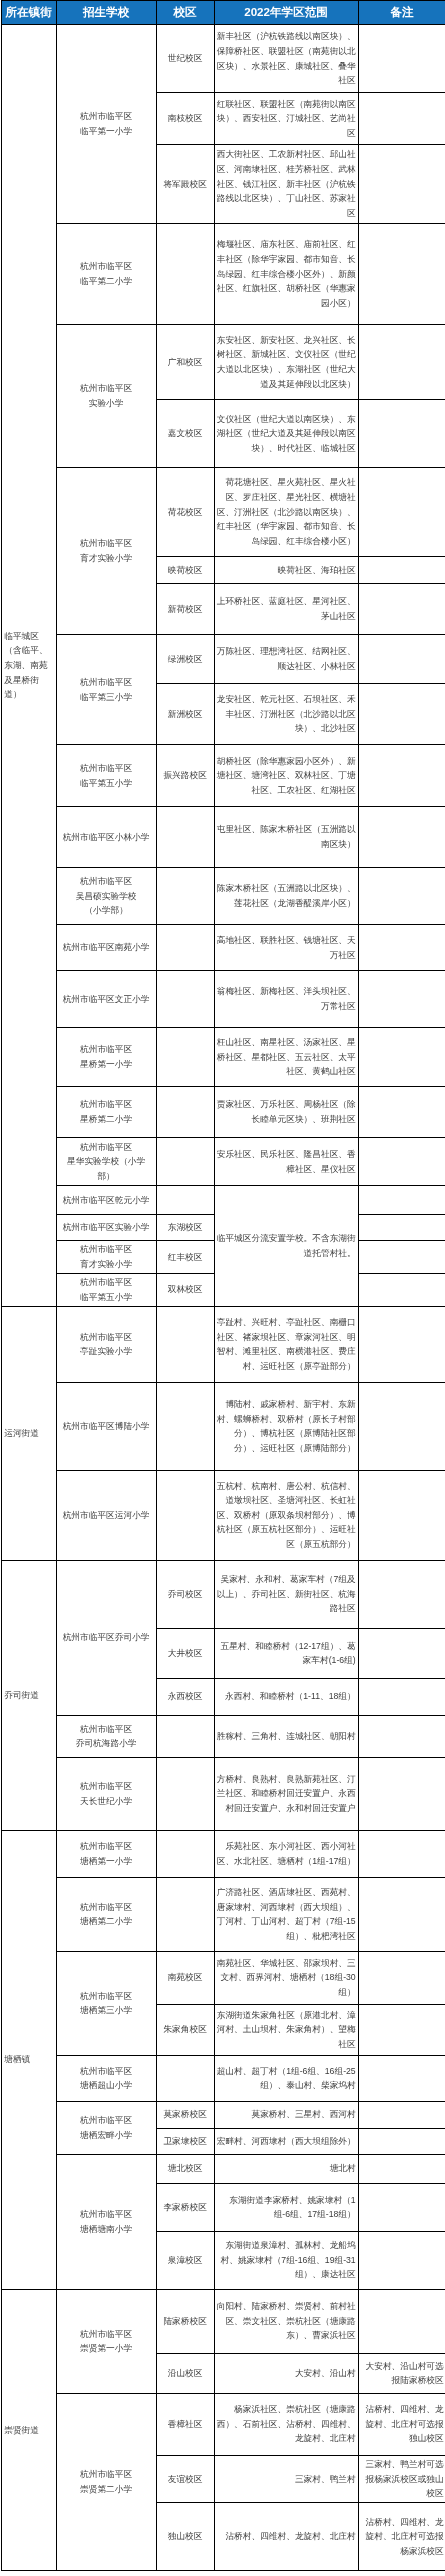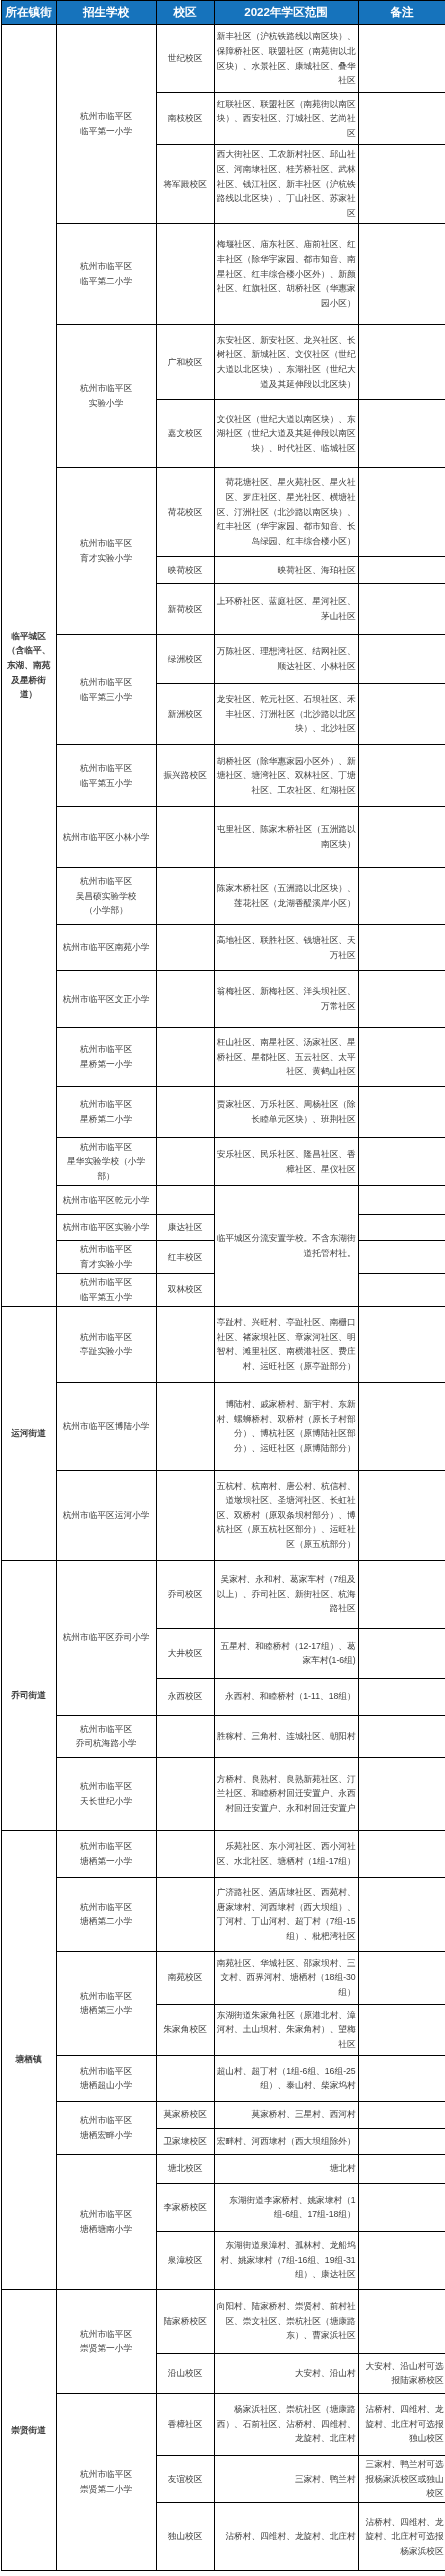--- a/index.html
+++ b/index.html
@@ -8,21 +8,21 @@
     --body-text:#3d3d3d;
     --border:#000000;
   }
   html,body{margin:0;padding:0;background:#ffffff;}
   body{width:445px;font-family:"Liberation Sans",sans-serif;}
   table{border-collapse:collapse;table-layout:fixed;width:444px;margin:0 0 0 0.6px;}
   th,td{border:0.6px solid var(--border);box-sizing:border-box;vertical-align:middle;overflow:hidden;}
   thead tr{height:24px;}
   th{background:var(--header-bg);color:var(--header-text);font-size:11.6px;font-weight:bold;text-align:center;padding:1.3px;}
   td{font-size:8.7px;color:var(--body-text);line-height:1.68;padding:1.3px 1.9px;}
-  .c-district{text-align:center;padding:1.3px 2.6px;font-weight:bold;}
+  .c-district{text-align:left;padding:1.3px 2.6px;}
   .c-school{text-align:center;white-space:pre-line;padding:1.3px 2.6px;}
   .c-campus{text-align:center;}
   .c-range{text-align:right;}
   .c-note{text-align:right;}
 </style>
 </head>
 <body>
 
 <table>
   <colgroup>
@@ -57,21 +57,21 @@
       </tr>
       <tr style="height: 79px;">
         <td class="c-campus">将军殿校区</td>
         <td class="c-range">西大街社区、工农新村社区、邱山社区、河南埭社区、桂芳桥社区、武林社区、钱江社区、新丰社区（沪杭铁路线以北区块）、丁山社区、苏家社区</td>
         <td class="c-note"></td>
       </tr>
       <tr style="height: 101px;">
         <td class="c-school" rowspan="1">杭州市临平区
 临平第二小学</td>
         <td class="c-campus"></td>
-        <td class="c-range">梅堰社区、庙东社区、庙前社区、红丰社区（除华宇家园、都市知音、南星社区、红丰综合楼小区外）、新颜社区、红旗社区、胡桥社区（华惠家园小区）</td>
+        <td class="c-range">梅堰社区、庙东社区、庙前社区、红丰社区（除华宇家园、都市知音、长岛绿园、红丰综合楼小区外）、新颜社区、红旗社区、胡桥社区（华惠家园小区）</td>
         <td class="c-note"></td>
       </tr>
       <tr style="height: 75px;">
         <td class="c-school" rowspan="2">杭州市临平区
 实验小学</td>
         <td class="c-campus">广和校区</td>
         <td class="c-range">东安社区、新安社区、龙兴社区、长树社区、新城社区、文仪社区（世纪大道以北区块）、东湖社区（世纪大道及其延伸段以北区块）</td>
         <td class="c-note"></td>
       </tr>
       <tr style="height: 68px;">
@@ -163,21 +163,21 @@
         <td class="c-note"></td>
       </tr>
       <tr style="height: 29px;">
         <td class="c-school" rowspan="1">杭州市临平区乾元小学</td>
         <td class="c-campus"></td>
         <td class="c-range" rowspan="4">临平城区分流安置学校。不含东湖街道托管村社。</td>
         <td class="c-note"></td>
       </tr>
       <tr style="height: 26px;">
         <td class="c-school" rowspan="1">杭州市临平区实验小学</td>
-        <td class="c-campus">康达社区</td>
+        <td class="c-campus">东湖校区</td>
         <td class="c-note"></td>
       </tr>
       <tr style="height: 29px;">
         <td class="c-school" rowspan="1">杭州市临平区
 育才实验小学</td>
         <td class="c-campus">红丰校区</td>
         <td class="c-note"></td>
       </tr>
       <tr style="height: 28px;">
         <td class="c-school" rowspan="1">杭州市临平区

